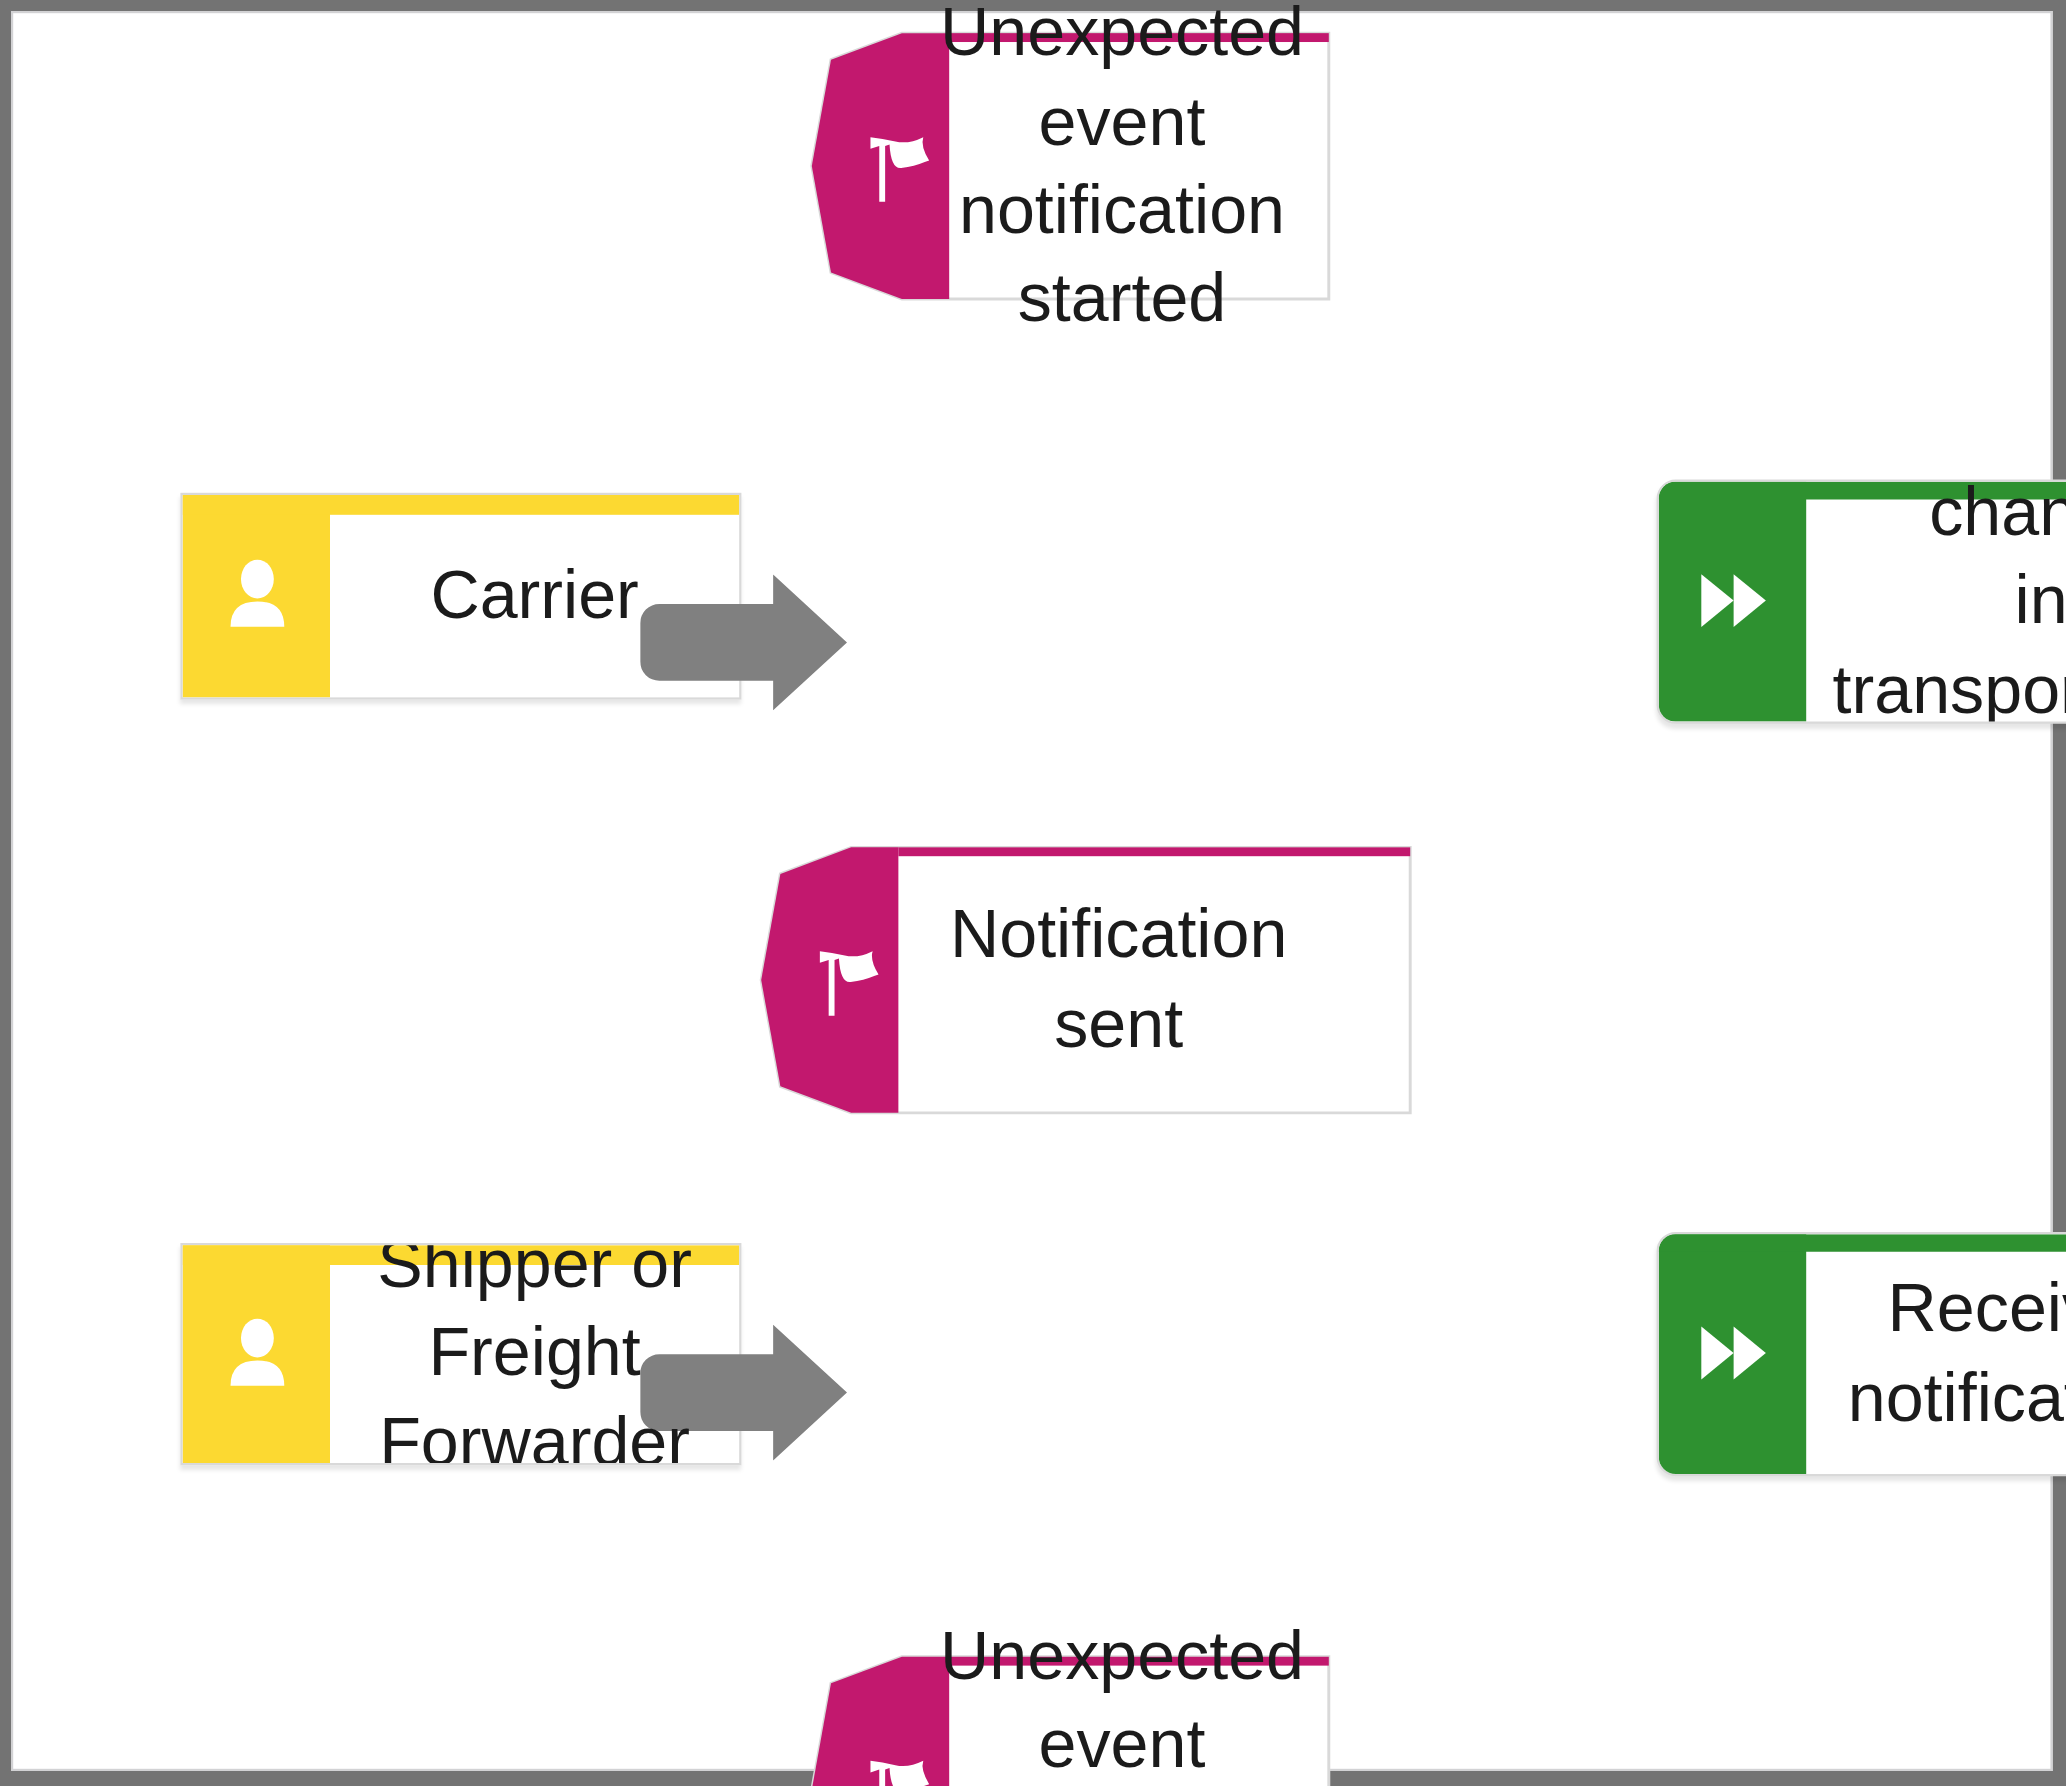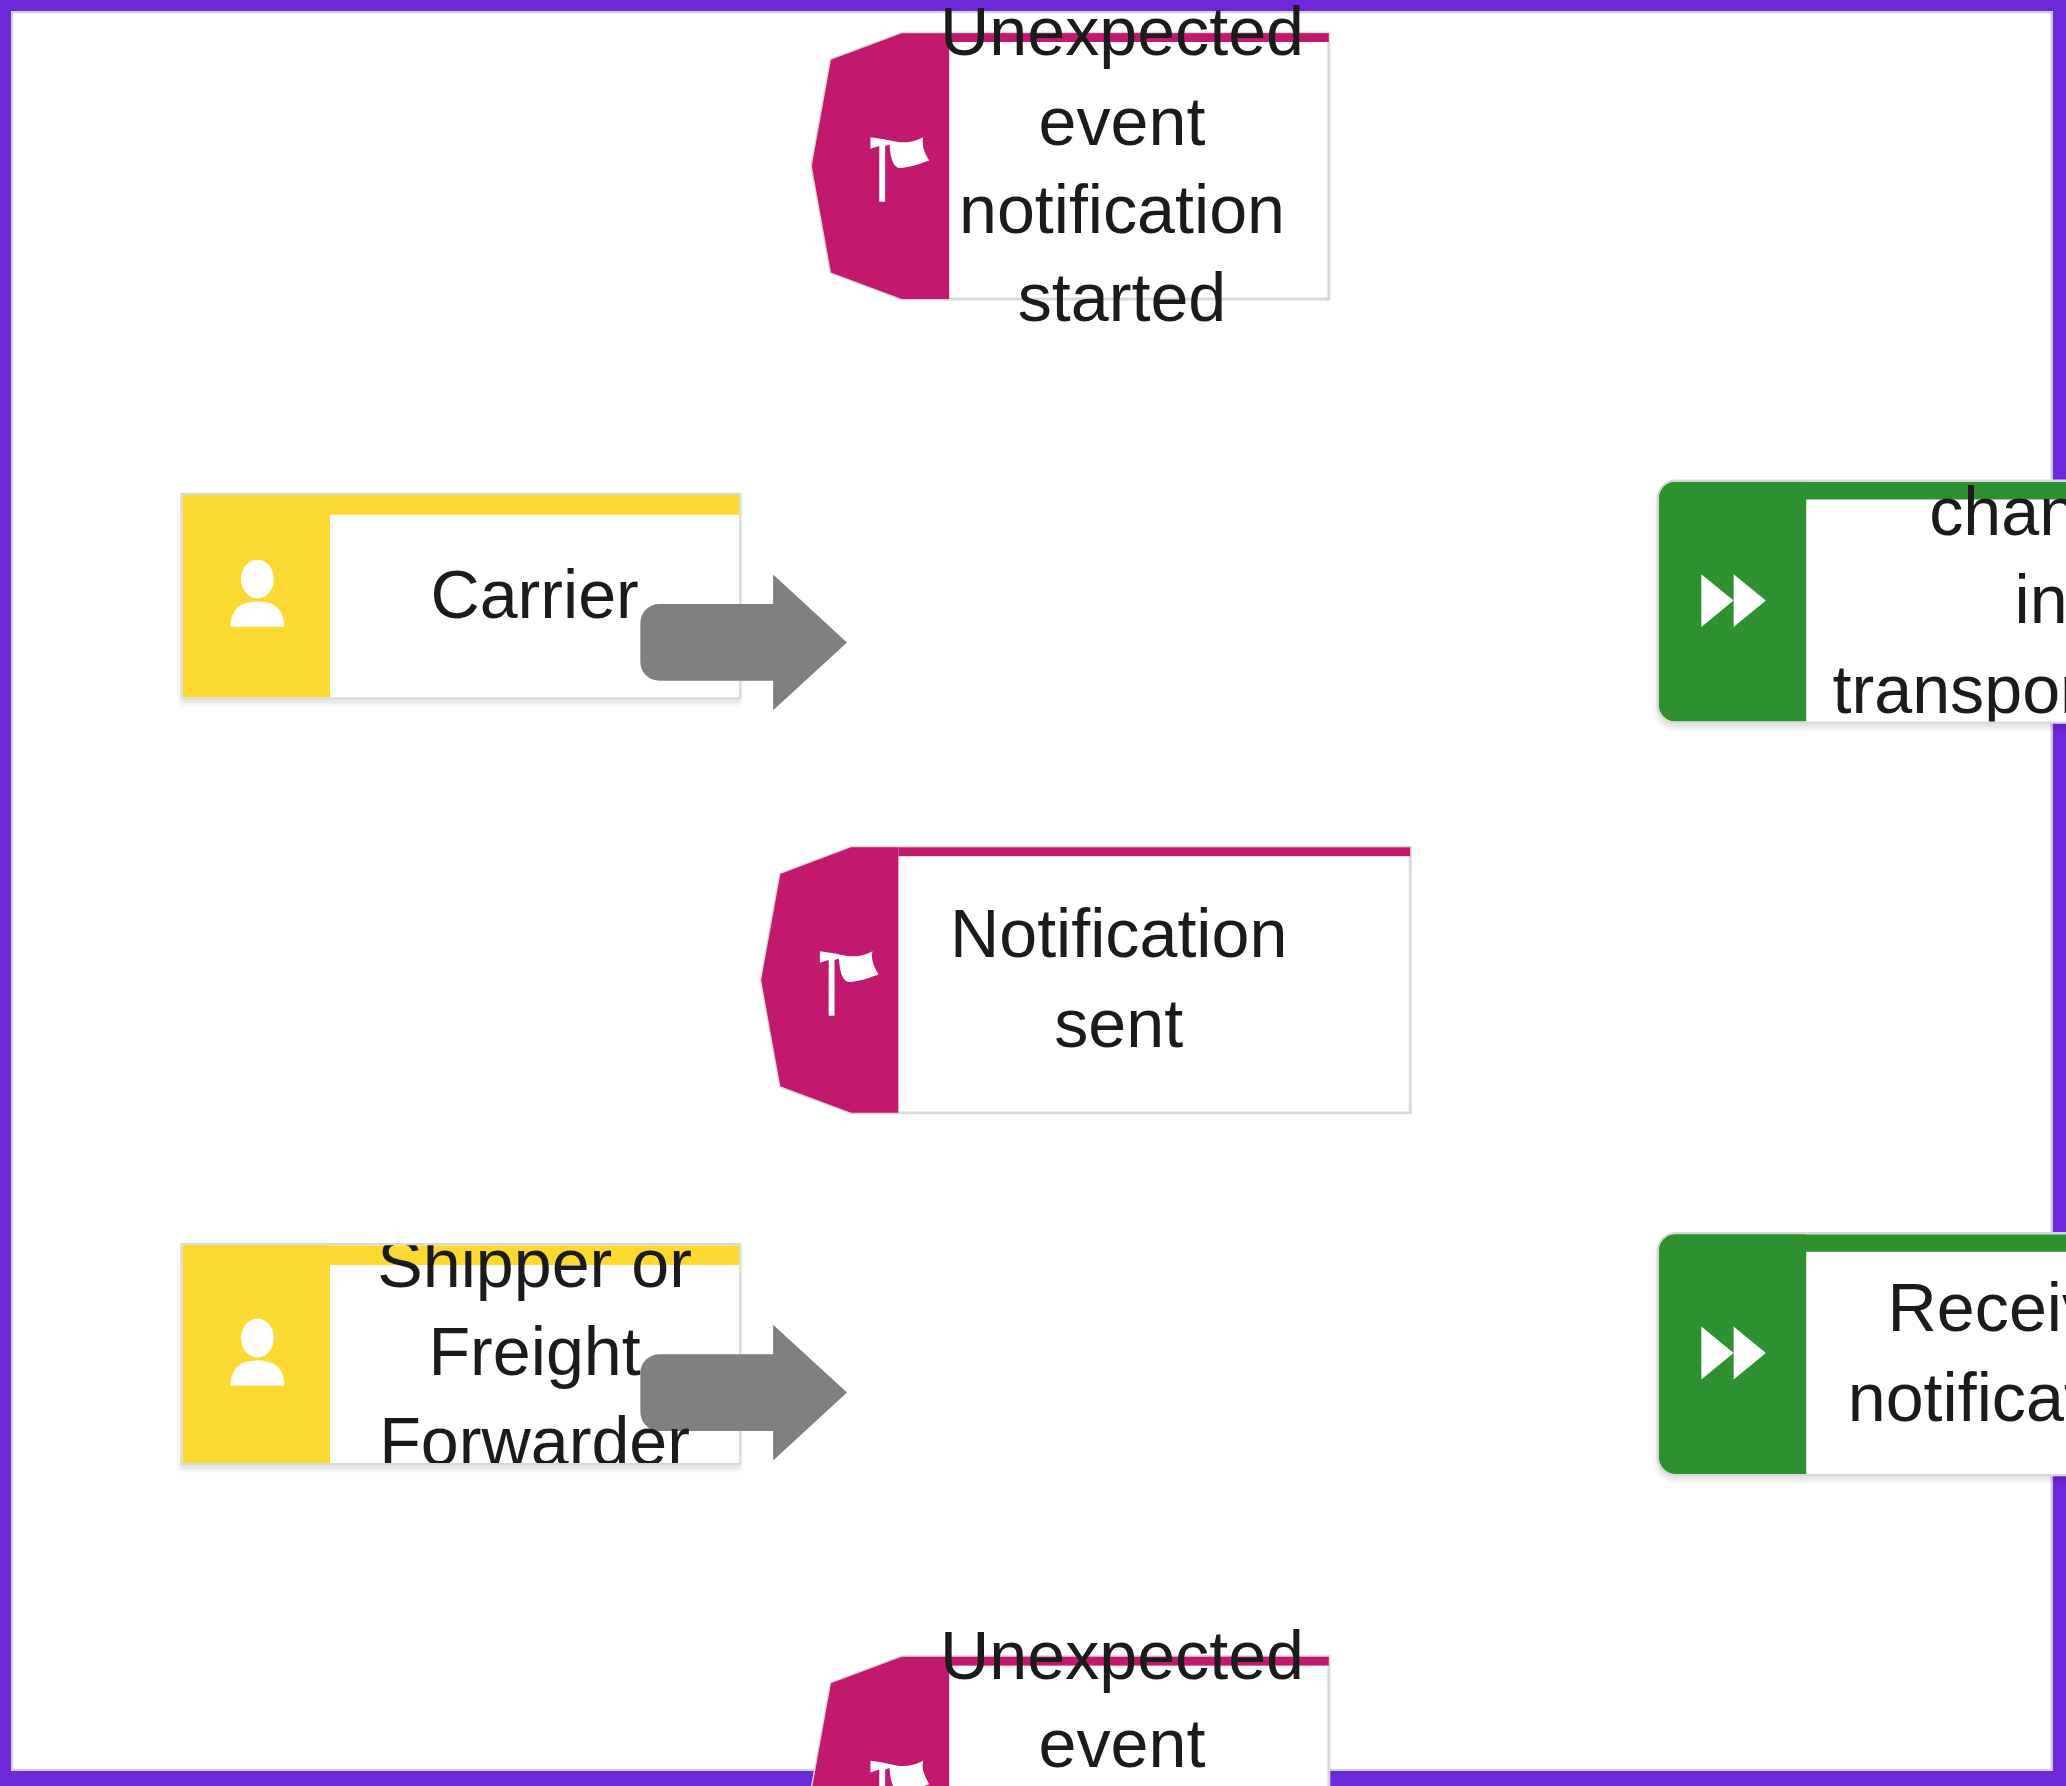--- a/index.html
+++ b/index.html
@@ -7,21 +7,21 @@
     padding: 0;
     background: #ffffff;
   }
   body {
     font-family: "Liberation Sans", sans-serif;
   }
   #stage {
     position: relative;
     width: 2066px;
     height: 1786px;
-    background: #6d28d9;
+    background: #737373;
     overflow: hidden;
   }
   #canvas-frame {
     position: absolute;
     left: 11.4px;
     top: 10.7px;
     width: 2041px;
     height: 1761px;
     border: 3.4px solid #d2d2d4;
     box-sizing: border-box;

